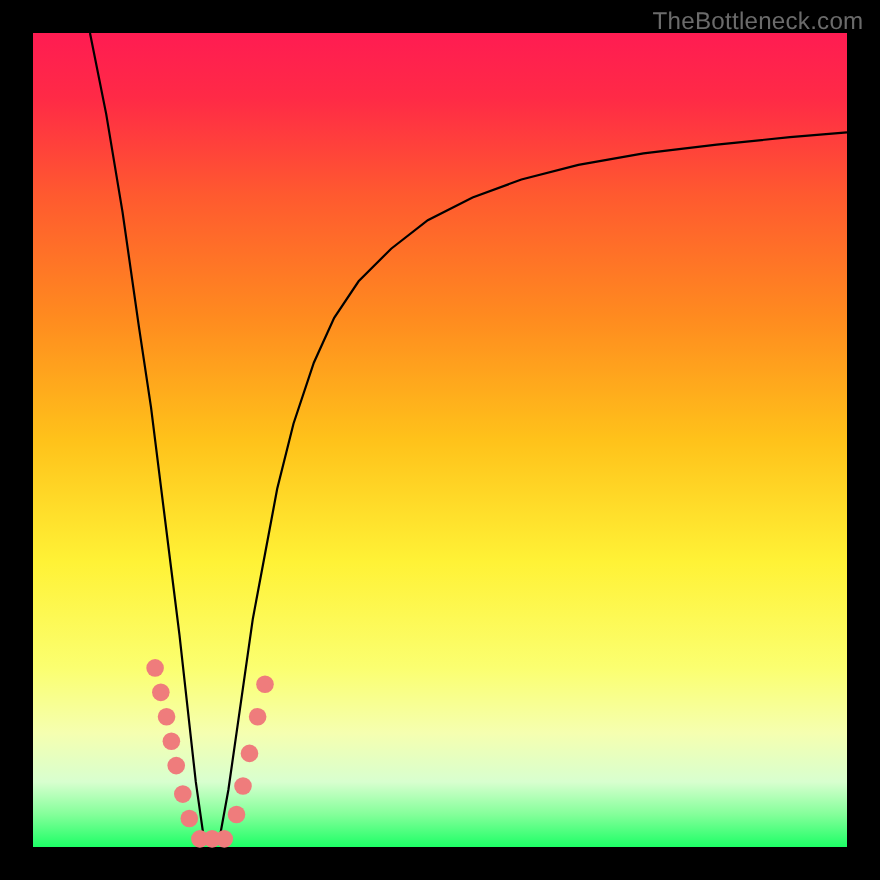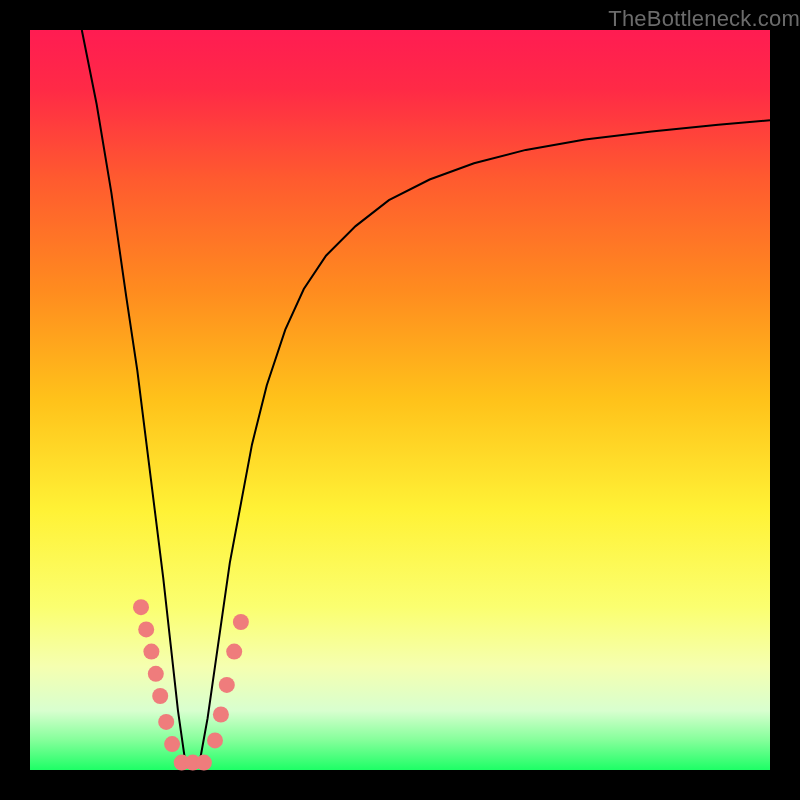--- a/index.html
+++ b/index.html
@@ -21,21 +21,21 @@
     position: absolute;
     top: 30px;
     left: 30px;
     width: 740px;
     height: 740px;
     
   }
   .watermark {
     position: absolute;
     top: 6px;
-    right: 0;
+    right: 15px;
     color: #6b6b6b;
     font-size: 22px;
     font-weight: 500;
     letter-spacing: 0.2px;
   }
   svg.curve {
     position: absolute;
     top: 0; left: 0;
     width: 740px; height: 740px;
     overflow: visible;

